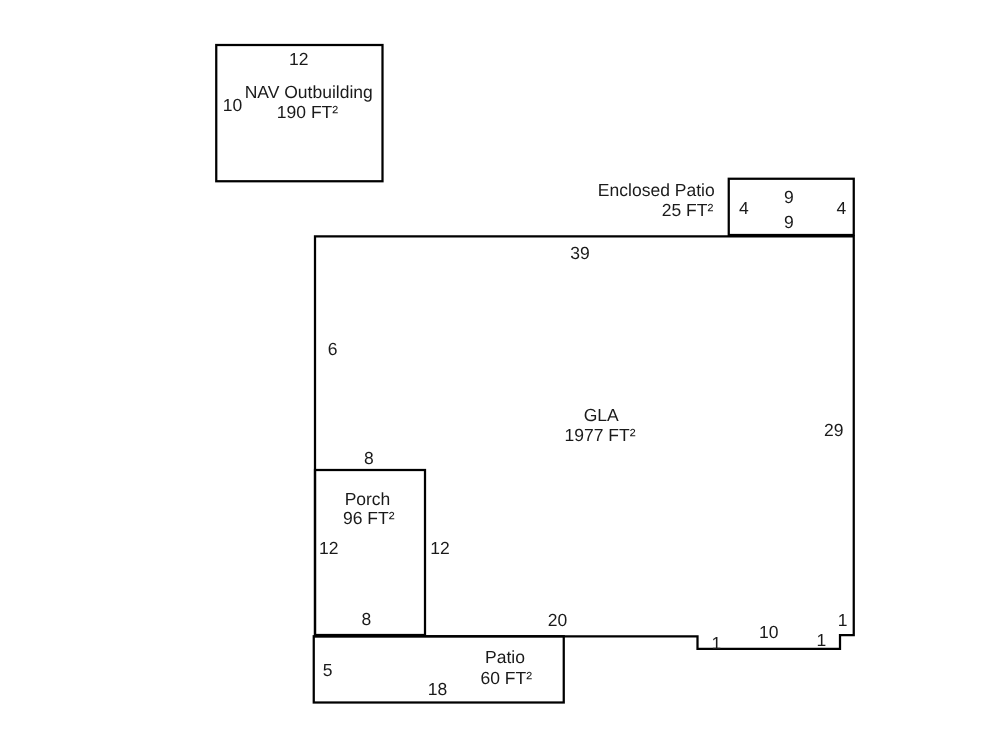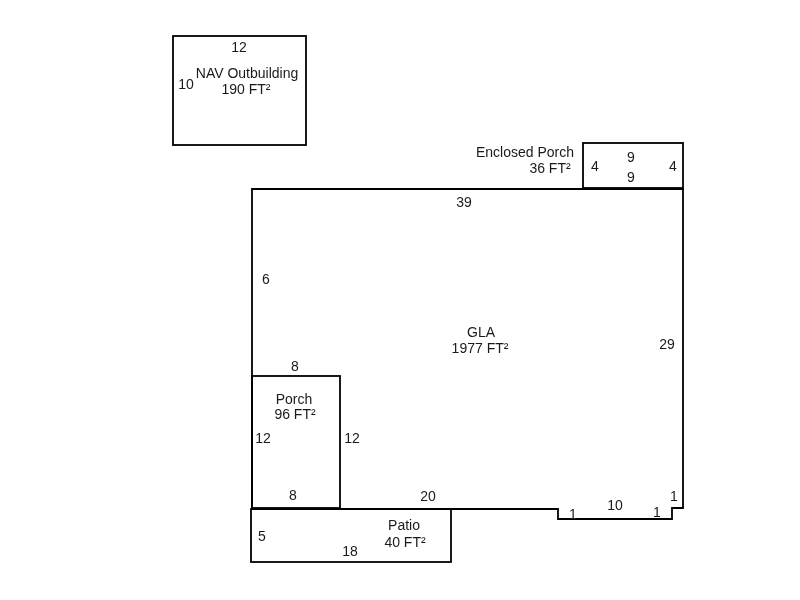--- a/index.html
+++ b/index.html
@@ -41,43 +41,43 @@
     <rect x="224" y="376" width="88" height="132" fill="none" stroke="#000000" stroke-width="1.8"></rect>
 
     <rect x="223" y="509" width="200" height="53" fill="none" stroke="#000000" stroke-width="1.8"></rect>
   </svg>
 
   <div class="lbl" style="left:211px; top:47px">12</div>
   <div class="lbl" style="left:158px; top:84px">10</div>
   <div class="lbl" style="left:219px; top:73px">NAV Outbuilding</div>
   <div class="lbl" style="left:218px; top:89px">190 FT²</div>
 
-  <div class="lbl" style="left:497px; top:152px">Enclosed Porch</div>
-  <div class="lbl" style="left:522px; top:168px">36 FT²</div>
+  <div class="lbl" style="left:497px; top:152px">Enclosed Patio</div>
+  <div class="lbl" style="left:522px; top:168px">25 FT²</div>
   <div class="lbl" style="left:567px; top:166px">4</div>
   <div class="lbl" style="left:603px; top:157px">9</div>
   <div class="lbl" style="left:603px; top:177px">9</div>
   <div class="lbl" style="left:645px; top:166px">4</div>
 
   <div class="lbl" style="left:436px; top:202px">39</div>
   <div class="lbl" style="left:238px; top:279px">6</div>
   <div class="lbl" style="left:639px; top:344px">29</div>
   <div class="lbl" style="left:453px; top:332px">GLA</div>
   <div class="lbl" style="left:452px; top:348px">1977 FT²</div>
-  <div class="lbl" style="left:400px; top:496px">20</div>
+  <div class="lbl" style="left:418px; top:496px">20</div>
   <div class="lbl" style="left:545px; top:514px">1</div>
   <div class="lbl" style="left:587px; top:505px">10</div>
   <div class="lbl" style="left:629px; top:512px">1</div>
   <div class="lbl" style="left:646px; top:496px">1</div>
 
   <div class="lbl" style="left:267px; top:366px">8</div>
   <div class="lbl" style="left:266px; top:399px">Porch</div>
   <div class="lbl" style="left:267px; top:414px">96 FT²</div>
   <div class="lbl" style="left:235px; top:438px">12</div>
   <div class="lbl" style="left:324px; top:438px">12</div>
   <div class="lbl" style="left:265px; top:495px">8</div>
 
   <div class="lbl" style="left:234px; top:536px">5</div>
   <div class="lbl" style="left:376px; top:525px">Patio</div>
-  <div class="lbl" style="left:377px; top:542px">40 FT²</div>
+  <div class="lbl" style="left:377px; top:542px">60 FT²</div>
   <div class="lbl" style="left:322px; top:551px">18</div>
 
 </div>
 
 </body></html>

